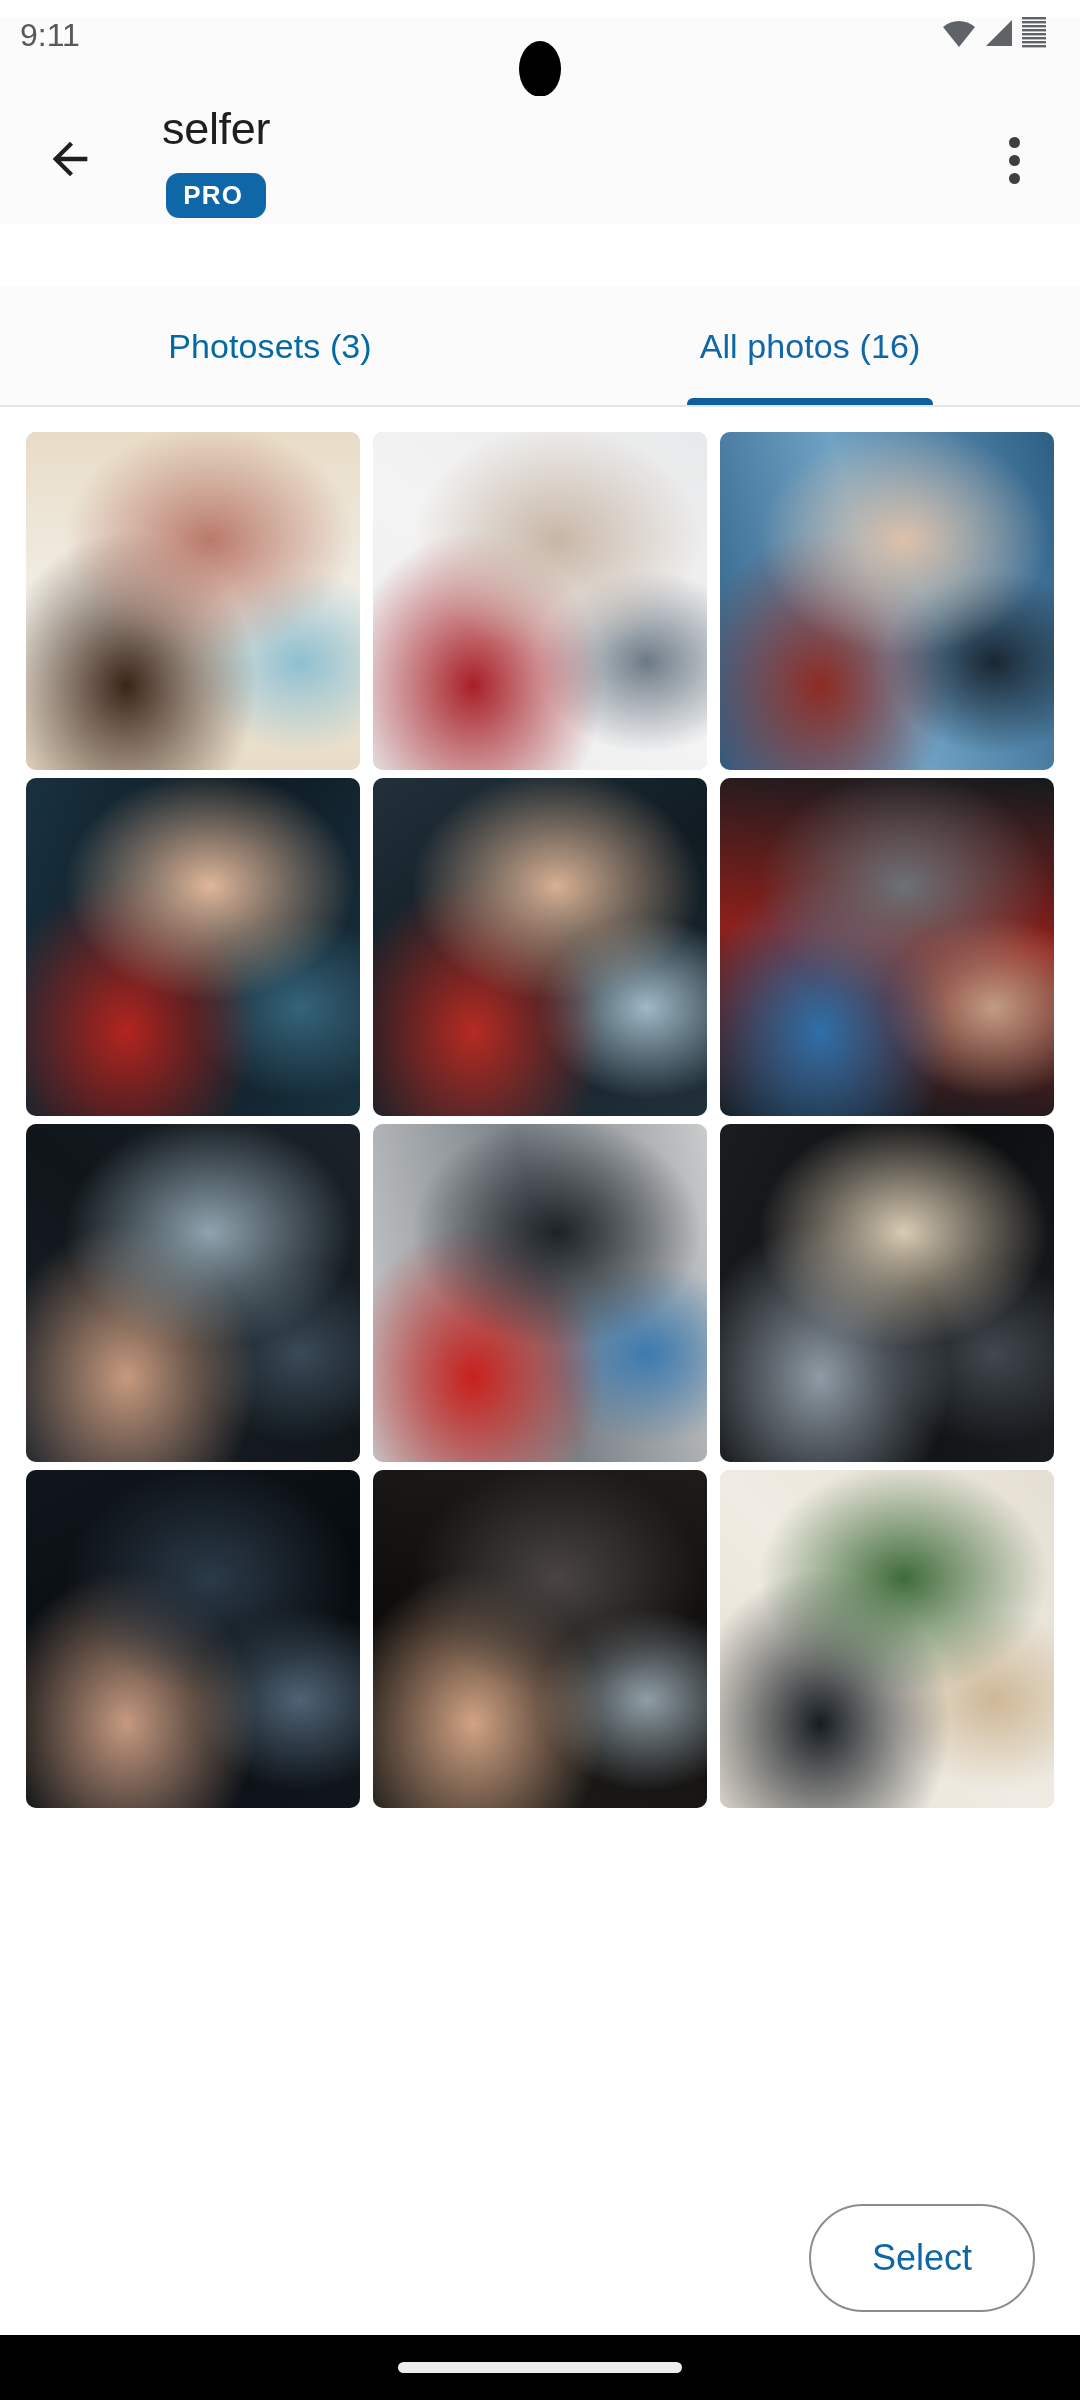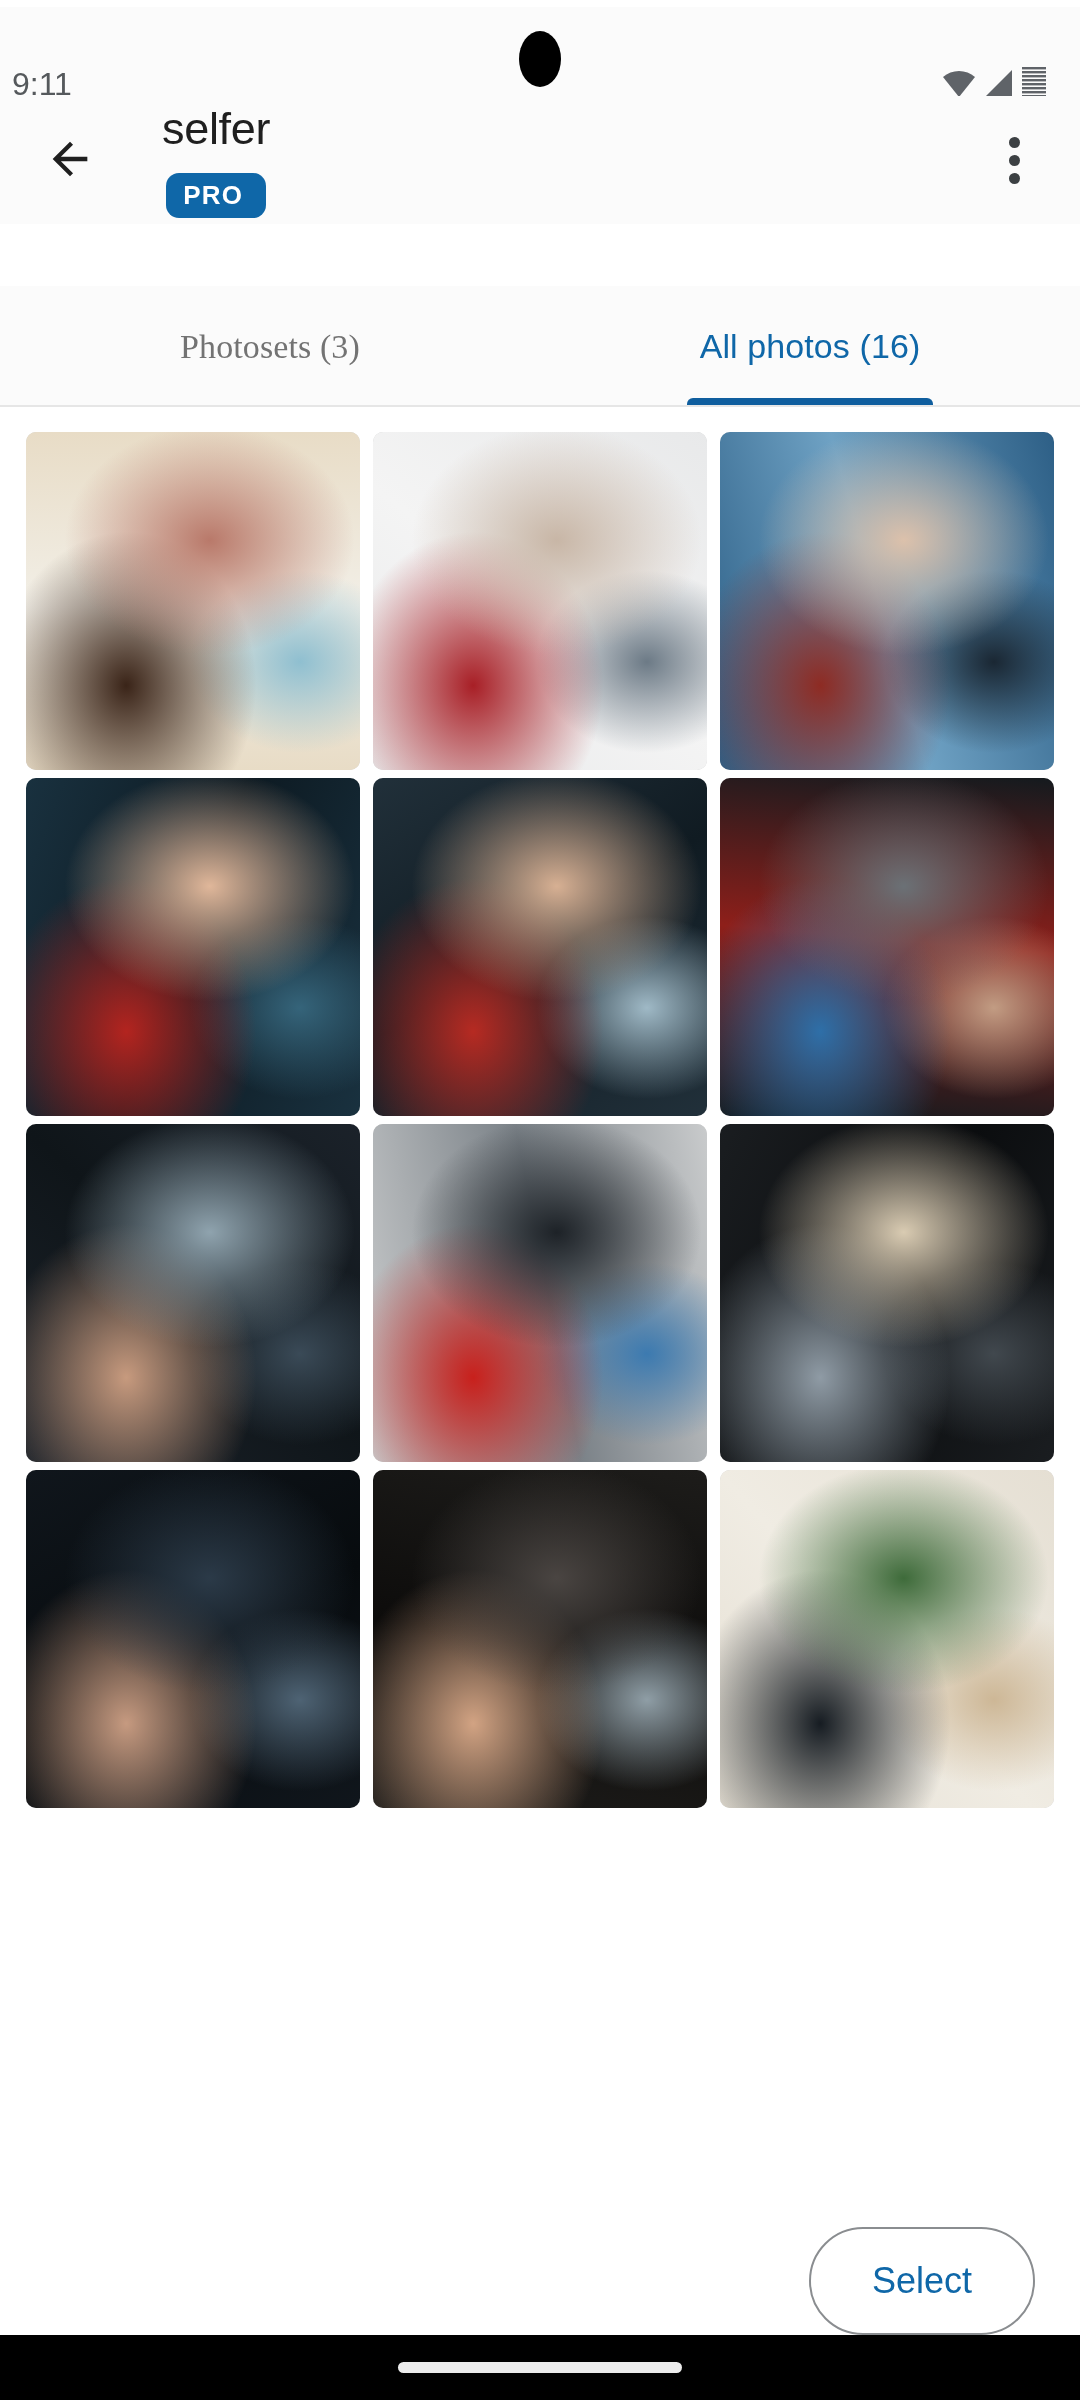--- a/index.html
+++ b/index.html
@@ -15,28 +15,28 @@
   #screen {
     position: relative;
     width: 1080px;
     height: 2400px;
     background: #ffffff;
   }
 
   
   .status-bar {
     position: absolute;
-    top: 7px; left: 0;
+    top: 17px; left: 0;
     width: 1080px;
     height: 96px;
     background: #fbfbfb;
     display: flex;
-    align-items: flex-end;
+    align-items: flex-start;
     justify-content: space-between;
-    padding: 0 34px 0 12px;
+    padding: 0 34px 0 20px;
   }
   .status-time {
     font-size: 32px;
     color: #55595c;
     letter-spacing: 0px;
     font-family: "Liberation Sans", sans-serif;
   }
   .status-right {
     display: flex;
     align-items: center;
@@ -140,21 +140,21 @@
     justify-content: center;
     position: relative;
     cursor: pointer;
     background: transparent;
     border: none;
   }
   .tab-label {
     font-size: 34px;
     letter-spacing: 0.1px;
   }
-  .tab.inactive .tab-label { color: #737373; font-family: Liberation Serif, serif; }
+  .tab.inactive .tab-label { color: #0369a1; }
   .tab.active .tab-label { color: #0f67a8; }
   .tab-indicator {
     position: absolute;
     bottom: 0;
     left: 50%;
     transform: translateX(-50%);
     width: 246px;
     height: 9px;
     border-radius: 6px 6px 0 0;
     background: #0f5e9e;
@@ -201,21 +201,21 @@
 
   
   .select-bar {
     position: absolute;
     left: 0;
     top: 2180px;
     width: 1080px;
     height: 155px;
     background: #ffffff;
     display: flex;
-    align-items: flex-end;
+    align-items: center;
     justify-content: flex-end;
     padding-right: 45px;
   }
   .select-button {
     min-width: 226px;
     height: 108px;
     border-radius: 54px;
     border: 2px solid #8a8d90;
     background: #ffffff;
     color: #0f67a8;

